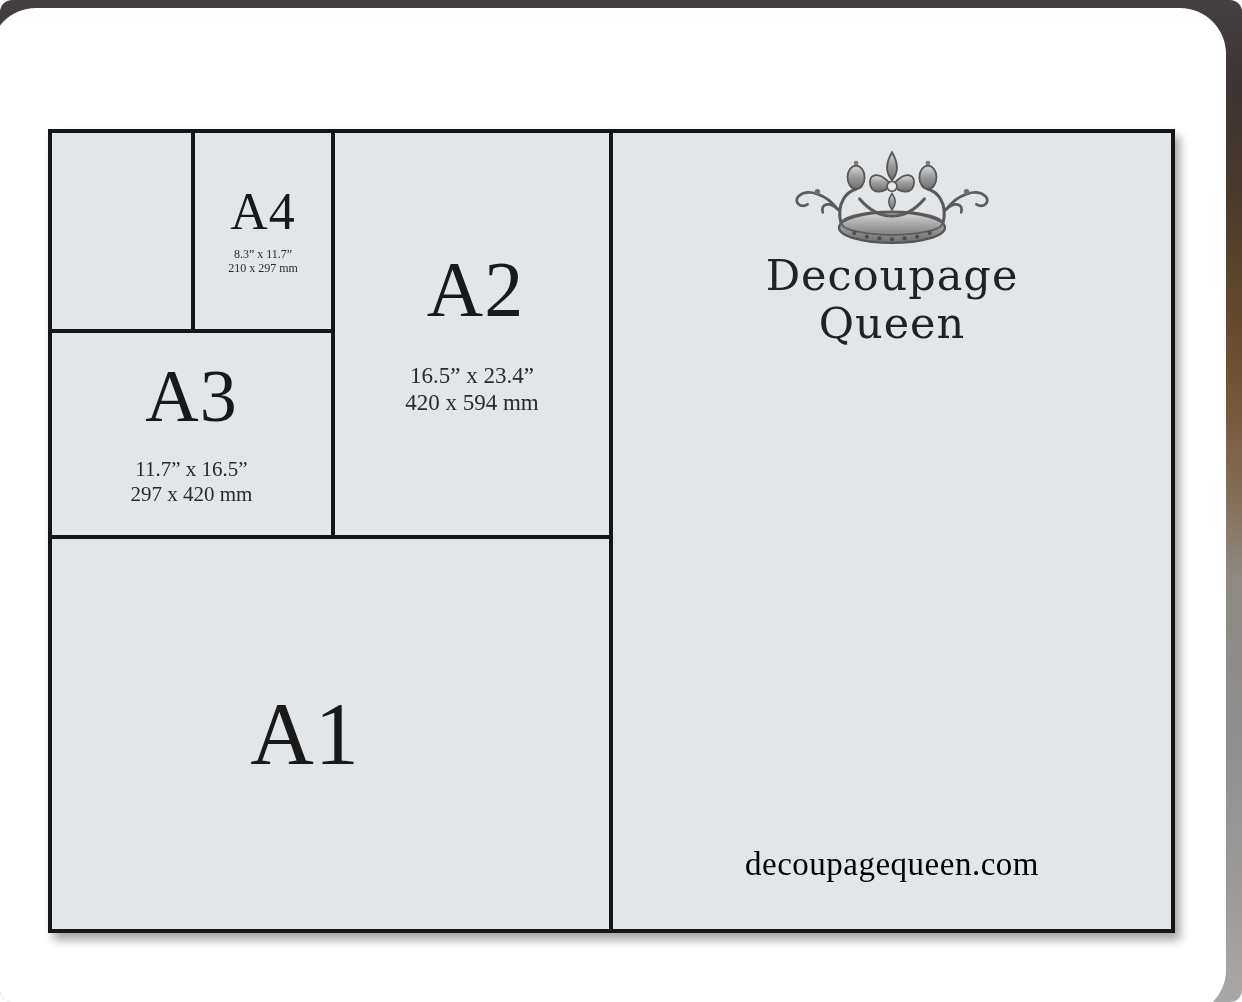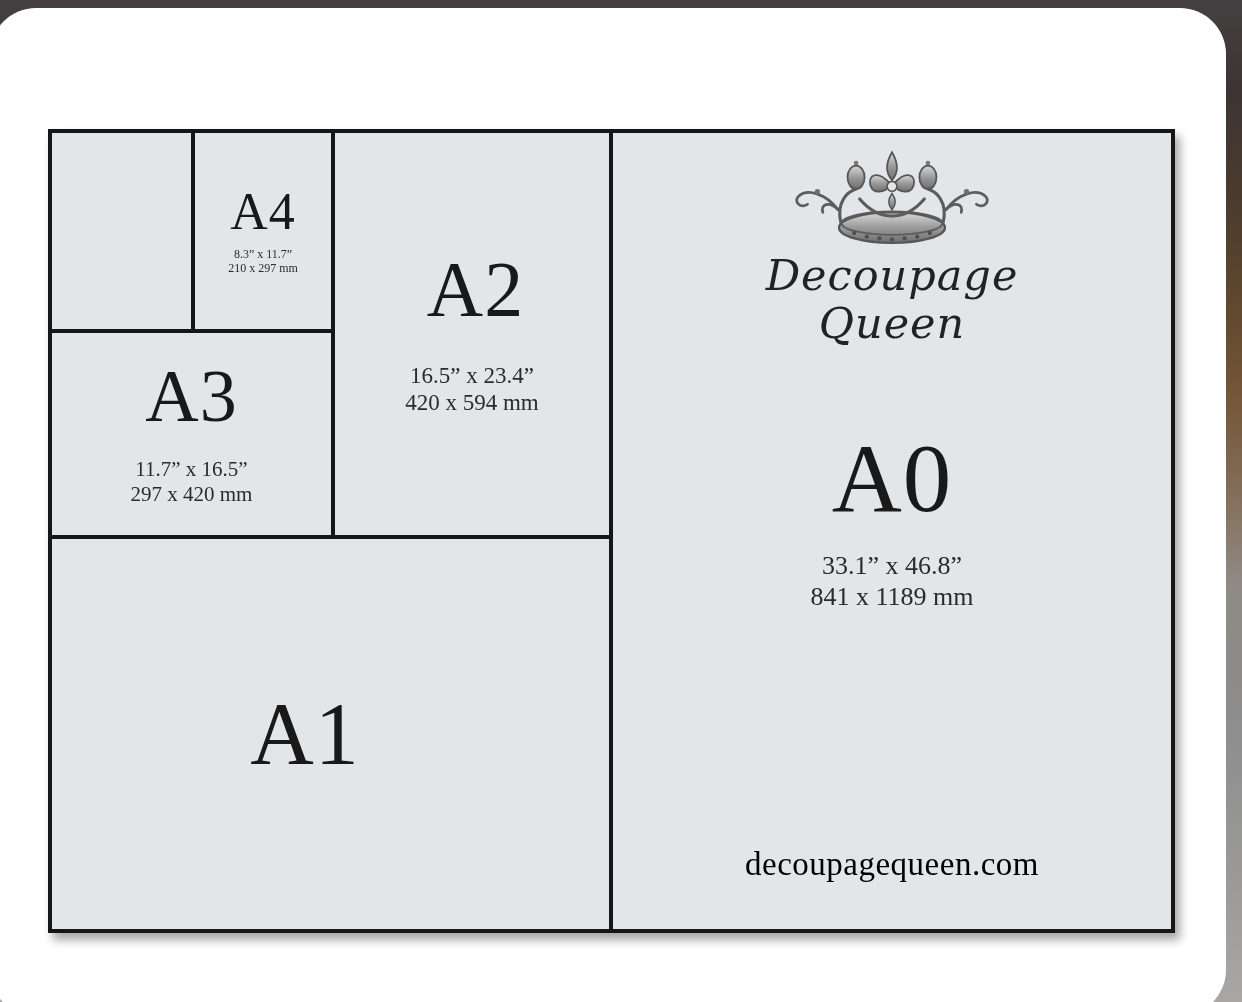--- a/index.html
+++ b/index.html
@@ -9,20 +9,21 @@
     overflow: hidden;
   }
   .stage {
     position: relative;
     width: 1242px; height: 1002px;
     overflow: hidden;
     background: linear-gradient(180deg,
       #444041 0%, #3d3433 9%, #4a3b2d 20%, #61492e 31%,
       #755739 40%, #84705c 50%, #8f8a84 58%, #8d8d8d 72%,
       #9b9a99 88%, #a8a7a6 100%);
+    border-radius: 12px;
   }
   .card {
     position: absolute;
     top: 8px; left: -10px; right: 16px; bottom: -14px;
     background: #ffffff;
     border-radius: 46px;
   }
   .diagram {
     position: absolute;
     left: 48px; top: 129px;
@@ -64,21 +65,20 @@
 
   .panel-a0 {
     position: absolute; left: 561px; top: 0;
     width: 558px; height: 796px;
     display: flex; flex-direction: column; align-items: center;
     text-align: center; color: #1b1b1b;
   }
   .crown { margin-top: 12px; }
   .brand-script {
     font-family: "DejaVu Serif", serif;
-    font-style: italic;
     font-size: 43px; line-height: 1.12;
     color: #222222; letter-spacing: 1px;
   }
   .a0-block { margin-top: 86px; }
   .panel-a0 .size-label { font-size: 97px; }
   .panel-a0 .dims { font-size: 26px; margin-top: 26px; }
   .website {
     margin-top: auto; margin-bottom: 46px;
     font-size: 33px; letter-spacing: 0.5px; color: #000000;
   }
@@ -169,24 +169,17 @@
         <circle cx="37" cy="52" r="3" fill="#6f6f6f"></circle>
 
         <path d="M180,72 C194,54 214,48 224,57 C230,63 222,71 214,66" stroke="#5c5c5c" stroke-width="3" stroke-linecap="round"></path>
         <path d="M180,72 C190,62 200,66 197,75" stroke="#5c5c5c" stroke-width="3" stroke-linecap="round"></path>
         <circle cx="203" cy="52" r="3" fill="#6f6f6f"></circle>
       </svg>
 
       <div class="brand-script">Decoupage</div>
       <div class="brand-script">Queen</div>
 
-      <div class="a0-block">
-        <div class="size-label">A0</div>
-        <div class="dims">
-          <div>33.1” x 46.8”</div>
-          <div>841 x 1189 mm</div>
-        </div>
-      </div>
 
       <div class="website">decoupagequeen.com</div>
     </div>
   </div>
 </div>
 
 </body></html>

